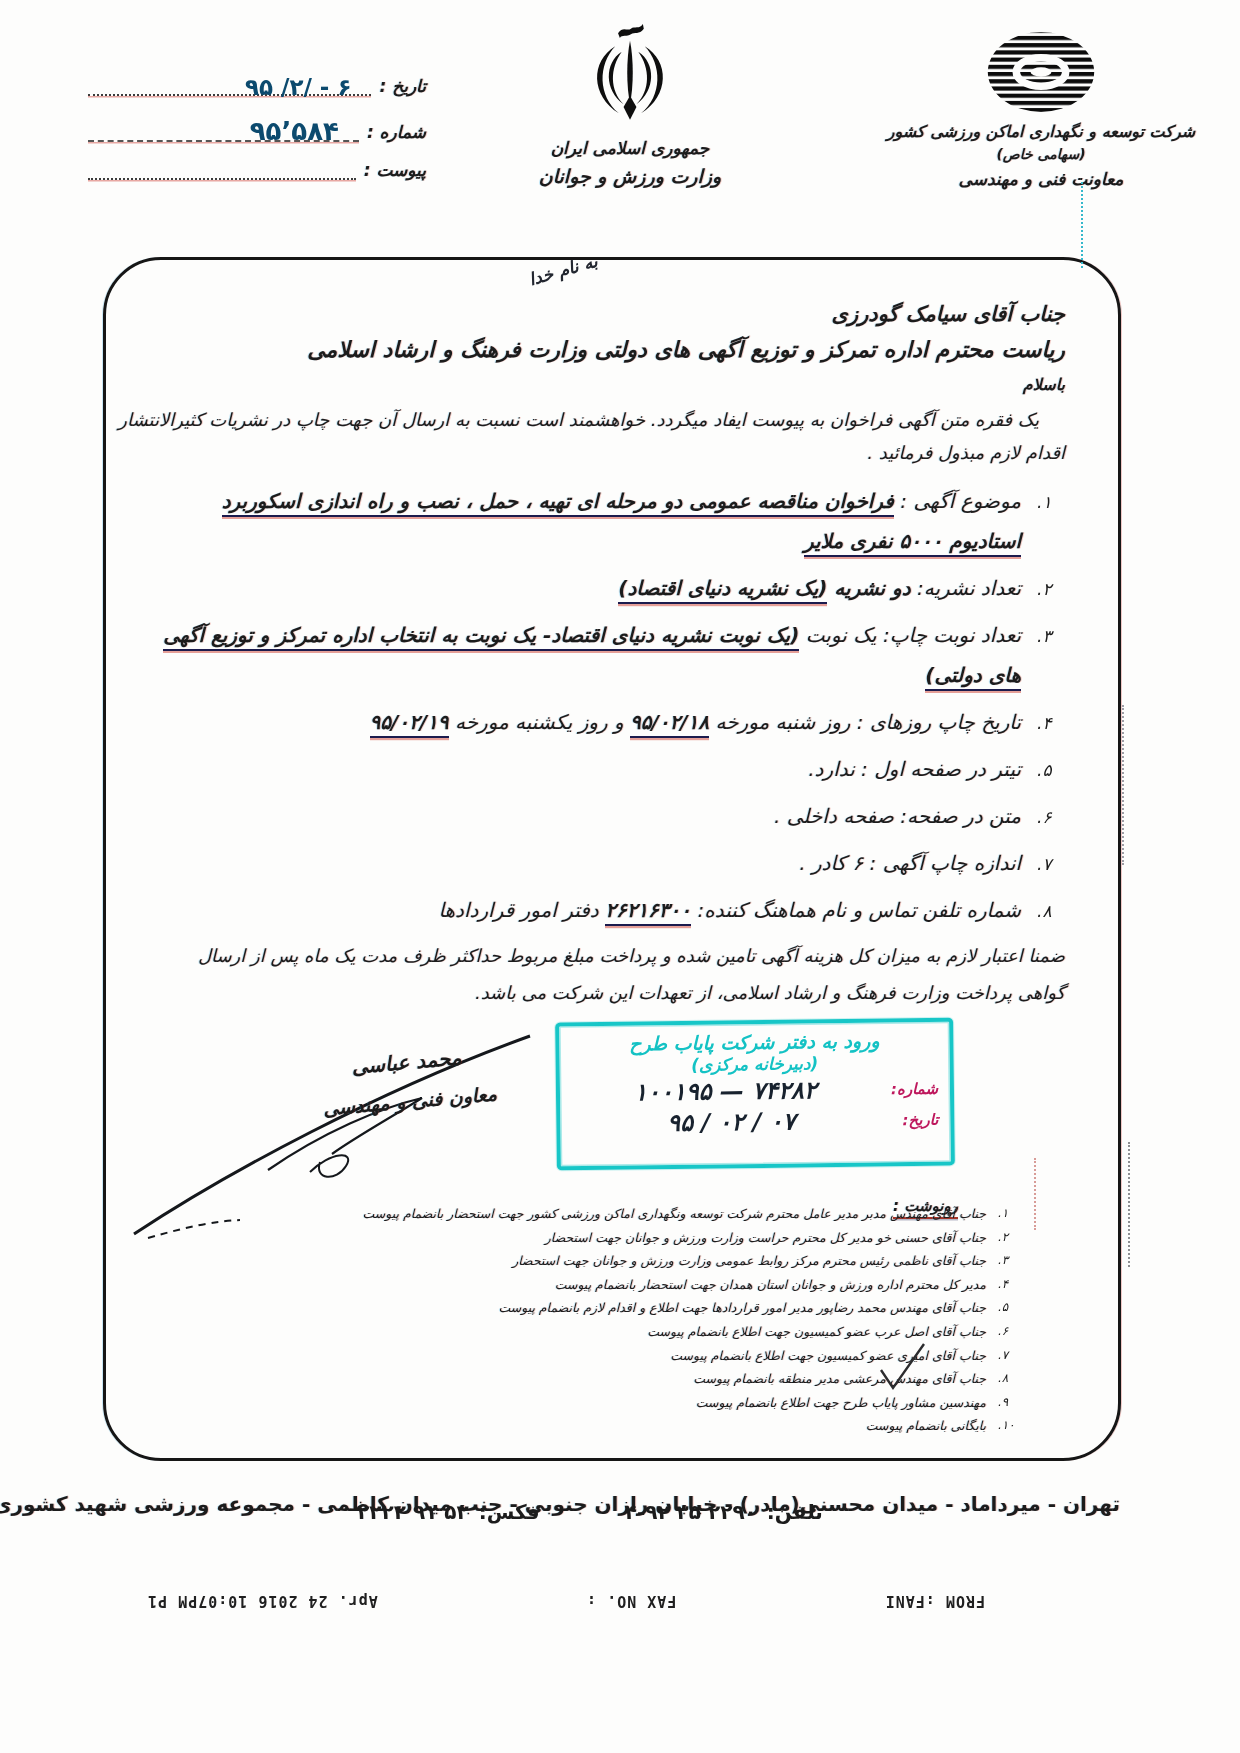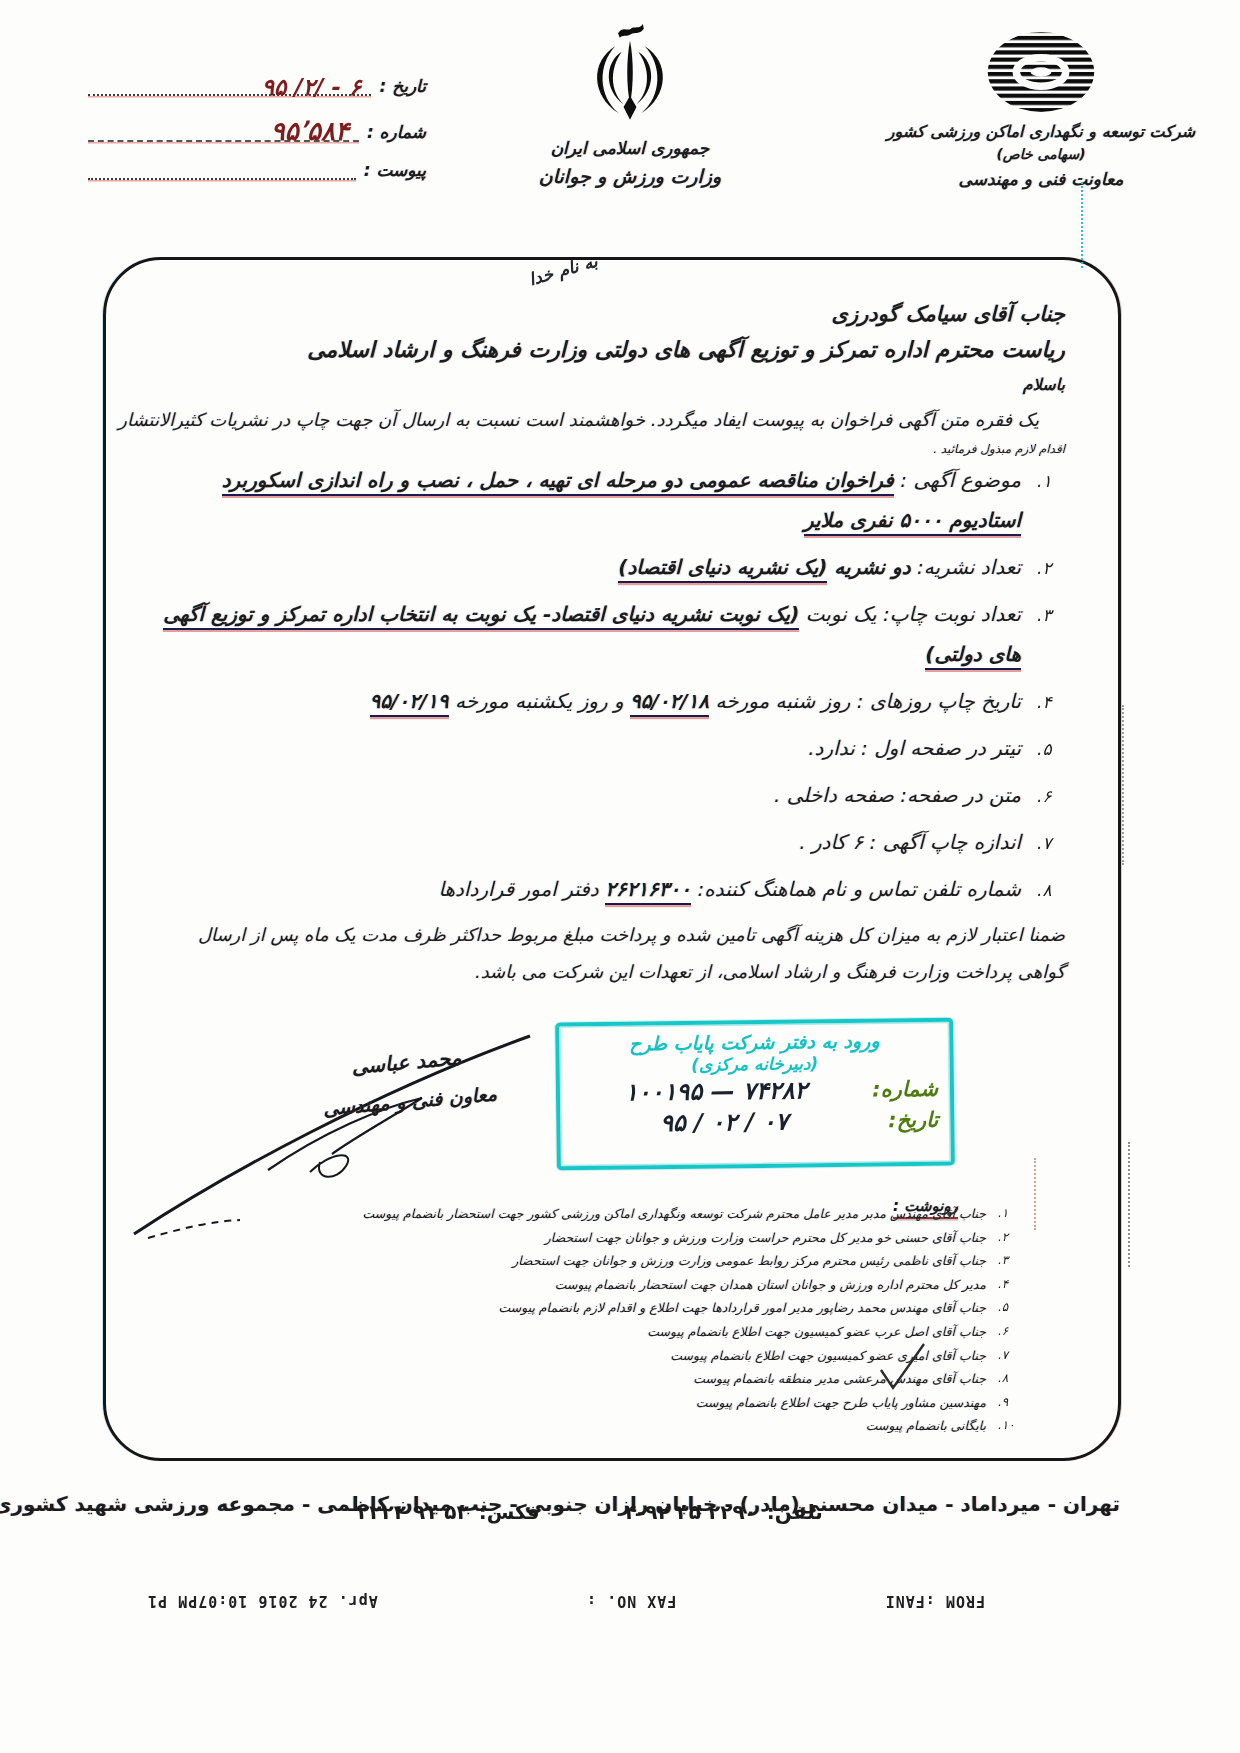--- a/index.html
+++ b/index.html
@@ -7,22 +7,22 @@
         font-family:"DejaVu Sans",sans-serif;color:#1c1c1c;}
   .fringe{text-shadow:1px 0 0 rgba(215,60,40,.25),-1px 0 0 rgba(40,170,230,.25);}
 
   
   .hdr-left{position:absolute;left:78px;top:62px;width:348px;direction:rtl;}
   .hl-row{display:flex;align-items:flex-end;margin-bottom:12px;height:34px;}
   .hl-label{font-weight:bold;font-style:italic;font-size:17px;white-space:nowrap;}
   .hl-dots{flex:1;margin-right:8px;margin-left:10px;height:100%;position:relative;
            border-bottom:2px dotted #3c3c3c;box-shadow:0 1.5px 0 rgba(200,40,30,.4);}
   .hl-dashes{border-bottom-style:dashed;border-bottom-color:#555;}
-  .hl-value{position:absolute;bottom:-6px;right:10px;font-size:23px;font-weight:bold;font-style:italic;
-            color:#7f1d1d;white-space:nowrap;}
+  .hl-value{position:absolute;bottom:-6px;right:20px;font-size:23px;font-weight:bold;
+            color:#0c4a6e;white-space:nowrap;}
 
   
   .hdr-center{position:absolute;left:440px;top:24px;width:380px;text-align:center;direction:rtl;}
   .hc-country{font-size:17px;font-weight:bold;font-style:italic;margin-top:4px;}
   .hc-ministry{font-size:19px;font-weight:bold;font-style:italic;margin-top:7px;}
   .hdr-right{position:absolute;left:856px;top:28px;width:370px;text-align:center;direction:rtl;}
   .hr-company{font-size:16px;font-weight:bold;font-style:italic;margin-top:2px;white-space:nowrap;}
   .hr-type{font-size:14px;font-weight:bold;font-style:italic;margin-top:5px;}
   .hr-dept{font-size:17px;font-weight:bold;font-style:italic;margin-top:7px;}
 
@@ -33,21 +33,21 @@
 
   .bismillah{position:absolute;left:528px;top:260px;font-size:17px;font-style:italic;
              transform:rotate(-16deg);color:#232730;font-weight:bold;}
 
   
   .letter-col{position:absolute;left:150px;top:302px;width:915px;direction:rtl;}
   .recipient-name{font-size:21px;font-weight:bold;font-style:italic;margin-bottom:11px;}
   .recipient-title{font-size:22px;font-weight:bold;font-style:italic;margin-bottom:13px;white-space:nowrap;}
   .salutation{font-size:16px;font-weight:bold;font-style:italic;margin-bottom:15px;}
   .intro1{font-size:18px;font-style:italic;padding-right:26px;white-space:nowrap;margin-bottom:12px;}
-  .intro2{font-size:12px;font-style:italic;margin-bottom:4px;text-align:right;}
+  .intro2{font-size:18px;font-style:italic;margin-bottom:18px;text-align:right;}
   .item-row{display:flex;gap:16px;margin-bottom:7px;font-size:20px;font-style:italic;line-height:2.0;}
   .item-num{flex:0 0 28px;text-align:left;font-size:17px;padding-top:4px;}
   .item-text{flex:1;}
   .b{font-weight:bold;}
   .u{border-bottom:2.4px solid #1b1b4d;box-shadow:0 2.2px 0 rgba(200,45,30,.45);padding-bottom:2px;}
   .closing{font-size:18px;font-style:italic;line-height:2.05;margin-top:8px;}
 
   
   .sig{position:absolute;left:118px;top:1010px;width:432px;height:238px;}
   .sig-svg{position:absolute;left:0;top:0;}
@@ -55,21 +55,21 @@
   .sig-name{font-size:20px;font-weight:bold;font-style:italic;}
   .sig-title{font-size:19px;font-weight:bold;font-style:italic;margin-top:16px;}
 
   
   .stamp{position:absolute;left:556px;top:1020px;width:398px;height:148px;border:4px solid #17c6c7;
          border-radius:5px;transform:rotate(-0.7deg);direction:rtl;padding:7px 12px;box-sizing:border-box;
          box-shadow:inset 0 0 0 1.5px rgba(23,198,199,.35), 0 0 0 1px rgba(23,198,199,.2);}
   .stamp-l1{color:#14c2c4;font-weight:bold;font-size:19px;text-align:center;font-style:italic;}
   .stamp-l2{color:#14c2c4;font-weight:bold;font-size:17px;text-align:center;margin-top:1px;font-style:italic;}
   .stamp-row{display:flex;align-items:center;margin-top:3px;}
-  .stamp-lab{color:#4d7c0f;font-weight:bold;font-size:21px;margin-left:12px;font-style:italic;}
+  .stamp-lab{color:#be185d;font-weight:bold;font-size:15px;margin-left:12px;font-style:italic;}
   .stamp-val{font-size:24px;font-weight:bold;font-style:italic;color:#18222e;letter-spacing:3px;
              flex:1;text-align:center;}
 
   
   .copies-label{position:absolute;left:893px;top:1197px;font-size:15px;font-weight:bold;font-style:italic;
                 direction:rtl;border-bottom:2px solid #a33226;box-shadow:0 1.5px 0 rgba(30,30,80,.3);
                 padding-bottom:2px;}
   .copies{position:absolute;left:318px;top:1202px;width:702px;direction:rtl;}
   .copy-row{display:flex;gap:12px;font-size:12.5px;font-style:italic;line-height:23.6px;white-space:nowrap;}
   .copy-num{flex:0 0 22px;text-align:left;font-size:12px;}

